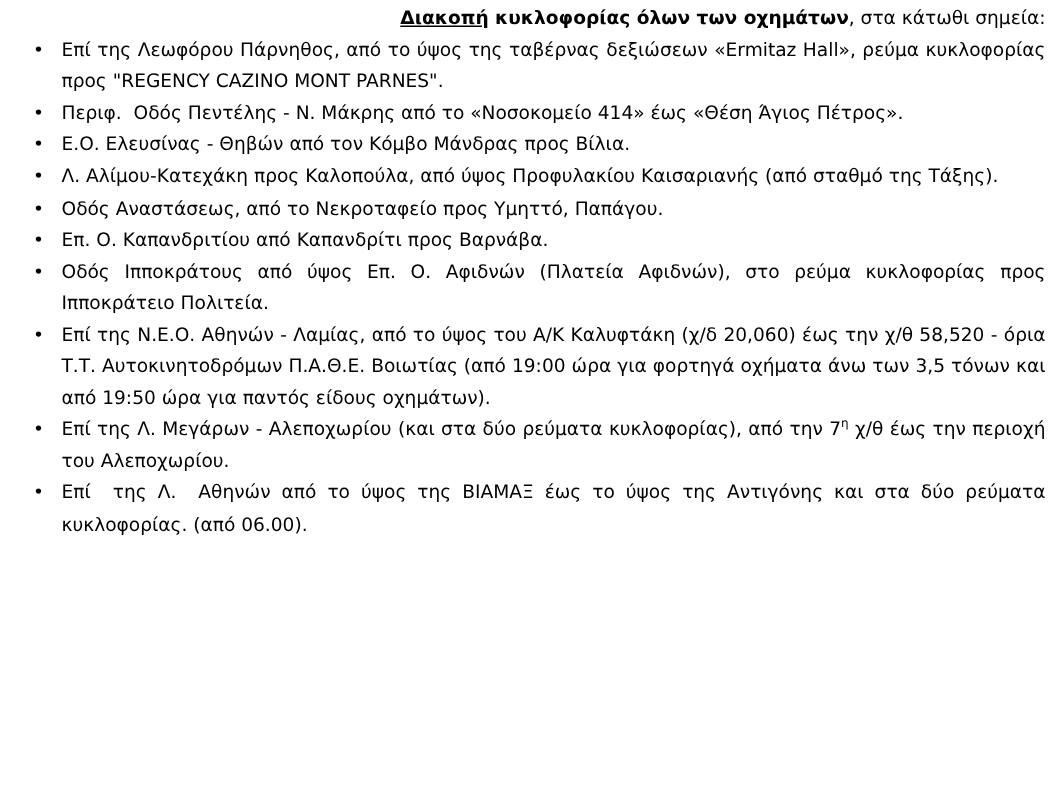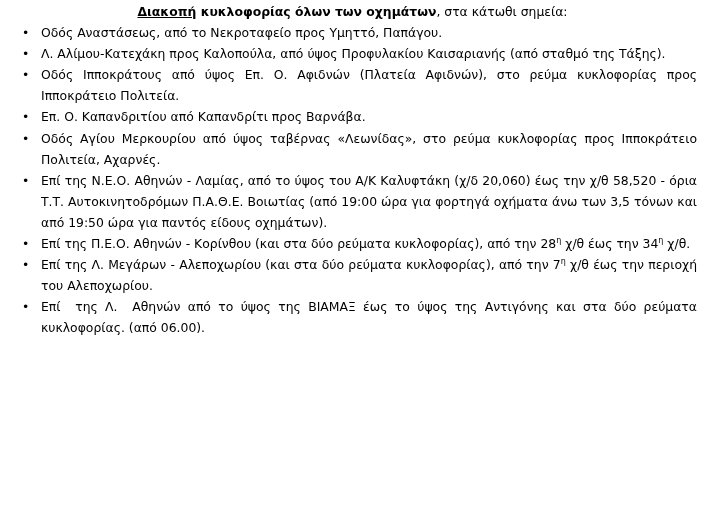--- a/index.html
+++ b/index.html
@@ -15,21 +15,21 @@
     font-family: "DejaVu Sans", "Liberation Sans", sans-serif;
     font-size: 12.4px;
     line-height: 21.1px;
   }
   .doc {
     padding: 1px 9px 0 8px;
   }
   .heading {
     margin: 0;
     font-weight: bold;
-    text-align: center;
+    text-align: right;
   }
   .heading .underline {
     text-decoration: underline;
   }
   .heading .normal {
     font-weight: normal;
   }
   ul.points {
     margin: 0;
     padding: 0 0 0 33px;
@@ -51,23 +51,24 @@
     vertical-align: super;
   }
 </style>
 </head>
 <body>
 
 <div class="doc">
   <p class="heading"><span class="underline">Διακοπή</span><span> κυκλοφορίας όλων των οχημάτων</span><span class="normal">, στα κάτωθι σημεία:</span></p>
 
   <ul class="points">
+    <li><span>Επί της Λεωφόρου Πάρνηθος, από το ύψος της ταβέρνας δεξιώσεων «Ermitaz Hall», ρεύμα κυκλοφορίας προς "REGENCY CAZINO MONT PARNES".</span></li>
+    <li><span>Περιφ.&nbsp; Οδός Πεντέλης - Ν. Μάκρης από το «Νοσοκομείο 414» έως «Θέση Άγιος Πέτρος».</span></li>
+    <li><span>Ε.Ο. Ελευσίνας - Θηβών από τον Κόμβο Μάνδρας προς Βίλια.</span></li>
+    <li><span>Λ. Αλίμου-Κατεχάκη προς Καλοπούλα, από ύψος Προφυλακίου Καισαριανής (από σταθμό της Τάξης).</span></li>
     <li><span>Οδός Αναστάσεως, από το Νεκροταφείο προς Υμηττό, Παπάγου.</span></li>
-    <li><span>Λ. Αλίμου-Κατεχάκη προς Καλοπούλα, από ύψος Προφυλακίου Καισαριανής (από σταθμό της Τάξης).</span></li>
+    <li><span>Επ. Ο. Καπανδριτίου από Καπανδρίτι προς Βαρνάβα.</span></li>
     <li><span>Οδός Ιπποκράτους από ύψος Επ. Ο. Αφιδνών (Πλατεία Αφιδνών), στο ρεύμα κυκλοφορίας προς Ιπποκράτειο Πολιτεία.</span></li>
-    <li><span>Επ. Ο. Καπανδριτίου από Καπανδρίτι προς Βαρνάβα.</span></li>
-    <li><span>Οδός Αγίου Μερκουρίου από ύψος ταβέρνας «Λεωνίδας», στο ρεύμα κυκλοφορίας προς Ιπποκράτειο Πολιτεία, Αχαρνές.</span></li>
     <li><span>Επί της Ν.Ε.Ο. Αθηνών - Λαμίας, από το ύψος του Α/Κ Καλυφτάκη (χ/δ 20,060) έως την χ/θ 58,520 - όρια Τ.Τ. Αυτοκινητοδρόμων Π.Α.Θ.Ε. Βοιωτίας (από 19:00 ώρα για φορτηγά οχήματα άνω των 3,5 τόνων και από 19:50 ώρα για παντός είδους οχημάτων).</span></li>
-    <li><span>Επί της Π.Ε.Ο. Αθηνών - Κορίνθου (και στα δύο ρεύματα κυκλοφορίας), από την 28</span><sup>η</sup><span> χ/θ έως την 34</span><sup>η</sup><span> χ/θ.</span></li>
     <li><span>Επί της Λ. Μεγάρων - Αλεποχωρίου (και στα δύο ρεύματα κυκλοφορίας), από την 7</span><sup>η</sup><span> χ/θ έως την περιοχή του Αλεποχωρίου.</span></li>
     <li><span>Επί&nbsp; της Λ.&nbsp; Αθηνών από το ύψος της ΒΙΑΜΑΞ έως το ύψος της Αντιγόνης και στα δύο ρεύματα κυκλοφορίας. (από 06.00).</span></li>
   </ul>
 </div>
 
 </body></html>

